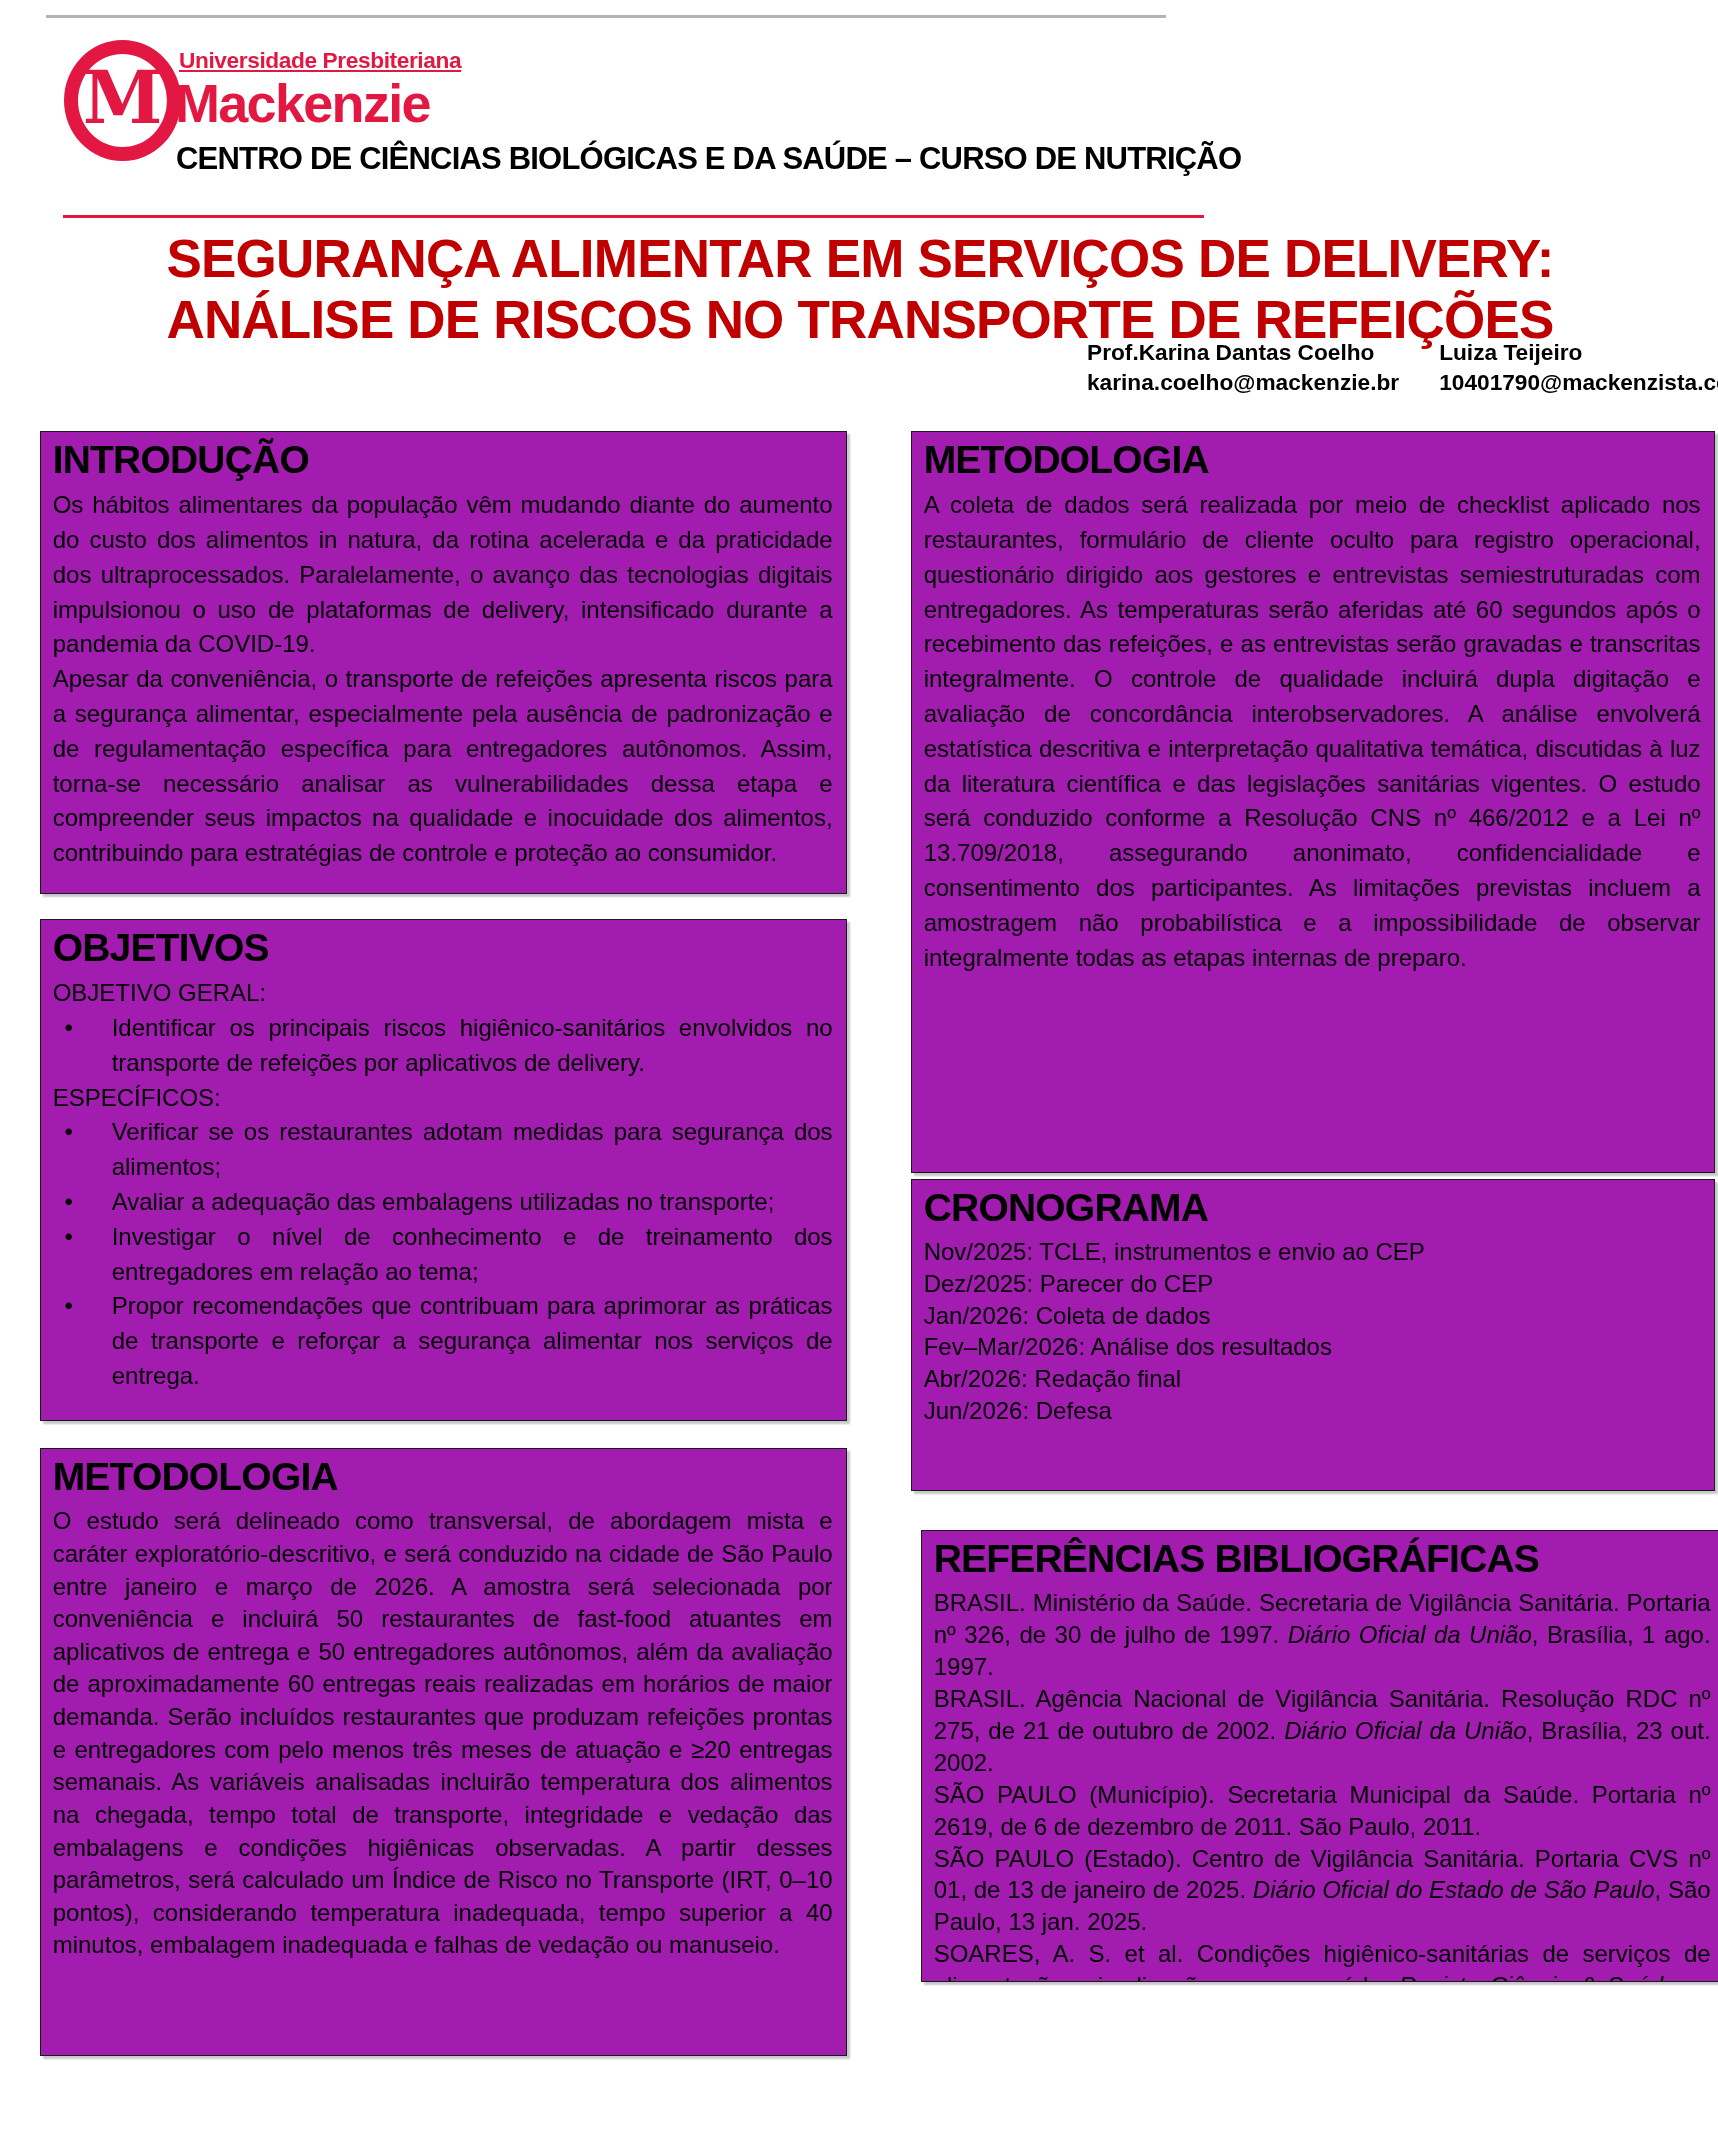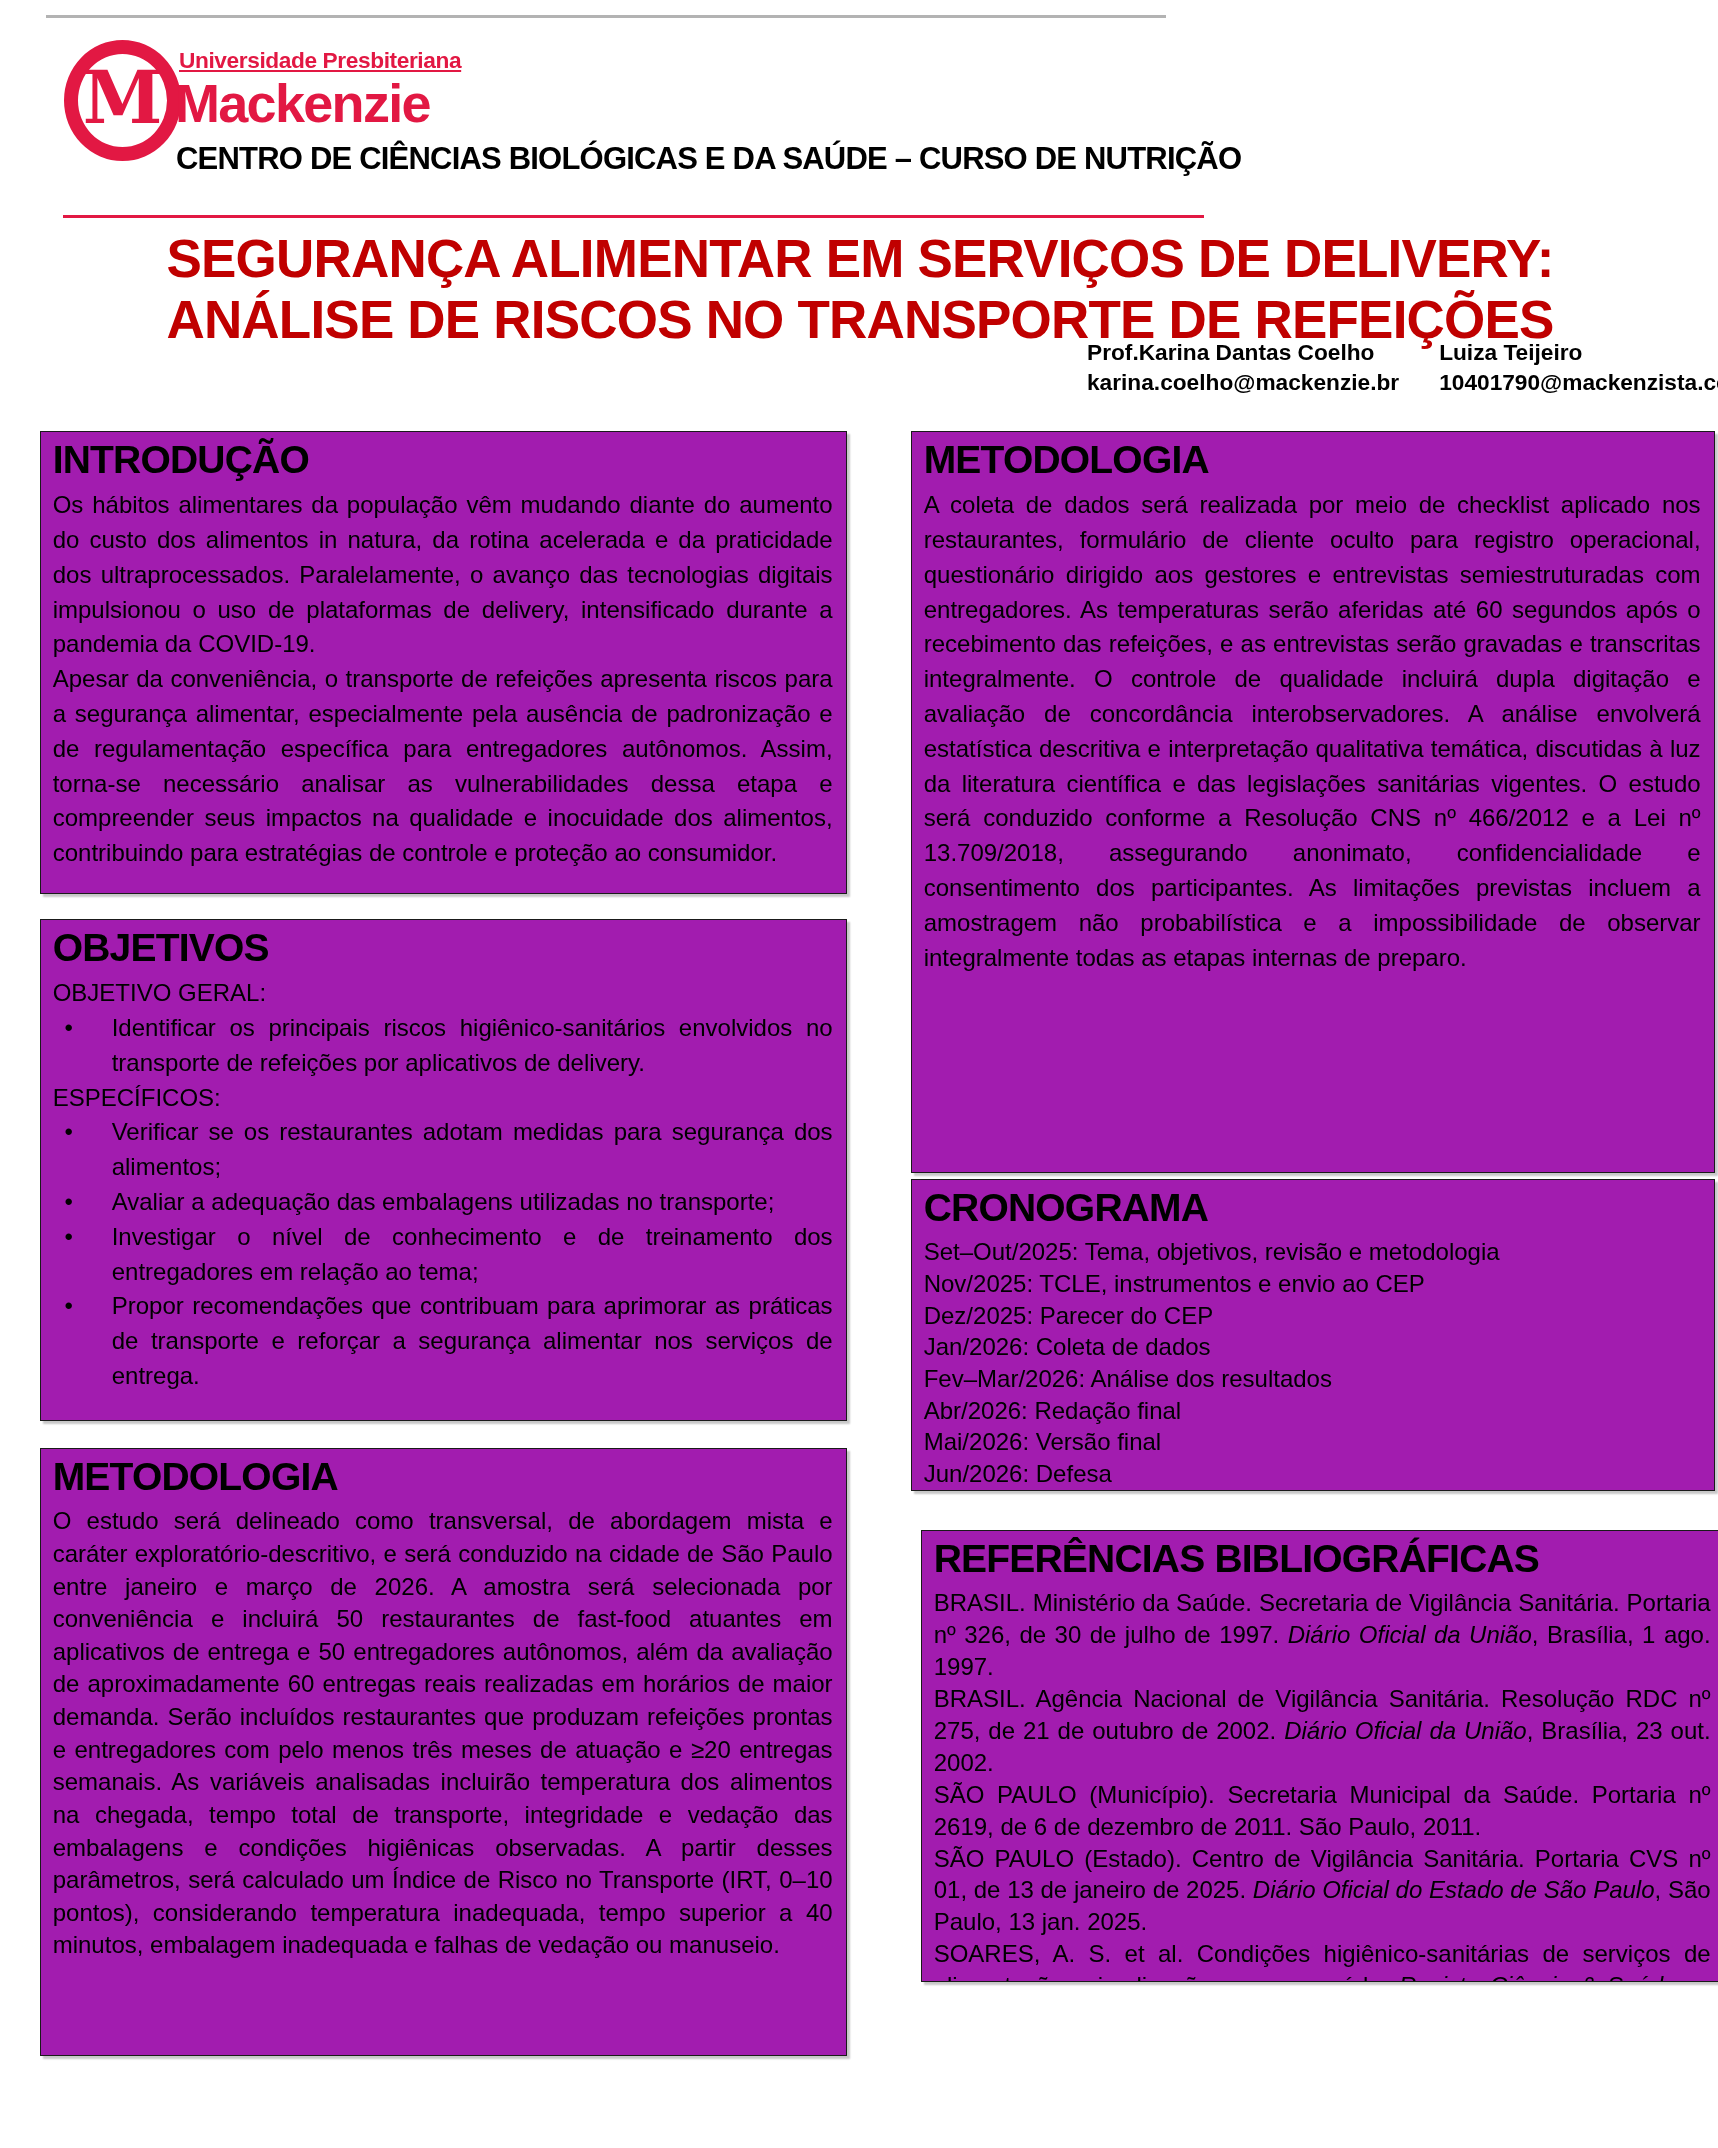--- a/index.html
+++ b/index.html
@@ -195,27 +195,25 @@
   <section class="box" id="box-metodologia2">
     <h2>METODOLOGIA</h2>
     <div>
         <p class="body-par">A coleta de dados será realizada por meio de checklist aplicado nos restaurantes, formulário de cliente oculto para registro operacional, questionário dirigido aos gestores e entrevistas semiestruturadas com entregadores. As temperaturas serão aferidas até 60 segundos após o recebimento das refeições, e as entrevistas serão gravadas e transcritas integralmente. O controle de qualidade incluirá dupla digitação e avaliação de concordância interobservadores. A análise envolverá estatística descritiva e interpretação qualitativa temática, discutidas à luz da literatura científica e das legislações sanitárias vigentes. O estudo será conduzido conforme a Resolução CNS nº 466/2012 e a Lei nº 13.709/2018, assegurando anonimato, confidencialidade e consentimento dos participantes. As limitações previstas incluem a amostragem não probabilística e a impossibilidade de observar integralmente todas as etapas internas de preparo.</p>
       </div>
   </section>
 
   <section class="box" id="box-cronograma">
     <h2>CRONOGRAMA</h2>
     <div>
-        <p class="cron-line">Set–Out/2025: Tema, objetivos, revisão e metodologia</p>
         <p class="cron-line">Nov/2025: TCLE, instrumentos e envio ao CEP</p>
         <p class="cron-line">Dez/2025: Parecer do CEP</p>
         <p class="cron-line">Jan/2026: Coleta de dados</p>
         <p class="cron-line">Fev–Mar/2026: Análise dos resultados</p>
         <p class="cron-line">Abr/2026: Redação final</p>
-        <p class="cron-line">Mai/2026: Versão final</p>
         <p class="cron-line">Jun/2026: Defesa</p>
       </div>
   </section>
 
   <section class="box" id="box-referencias">
     <h2>REFERÊNCIAS BIBLIOGRÁFICAS</h2>
     <div>
         <p class="ref-par"><span>BRASIL. Ministério da Saúde. Secretaria de Vigilância Sanitária. Portaria nº 326, de 30 de julho de 1997. </span><i>Diário Oficial da União</i><span>, Brasília, 1 ago. 1997.</span></p>
         <p class="ref-par"><span>BRASIL. Agência Nacional de Vigilância Sanitária. Resolução RDC nº 275, de 21 de outubro de 2002. </span><i>Diário Oficial da União</i><span>, Brasília, 23 out. 2002.</span></p>
         <p class="ref-par"><span>SÃO PAULO (Município). Secretaria Municipal da Saúde. Portaria nº 2619, de 6 de dezembro de 2011. São Paulo, 2011.</span></p>

